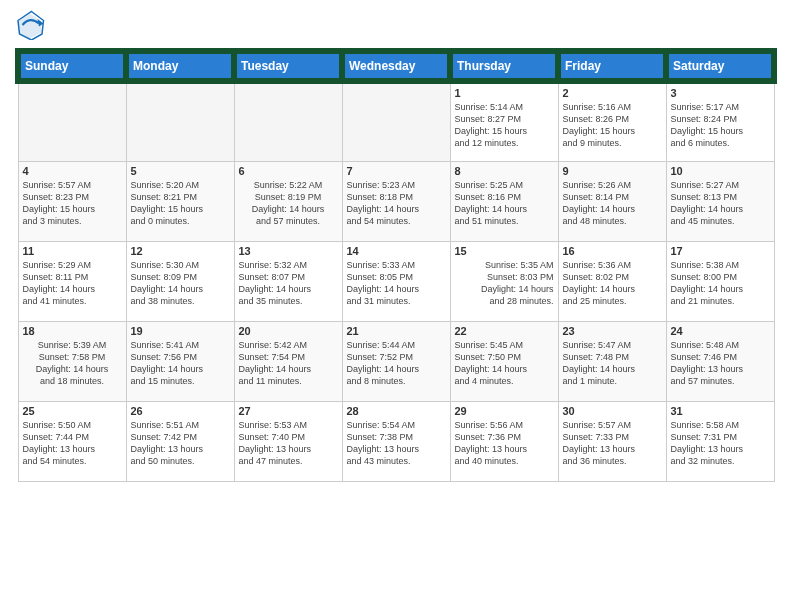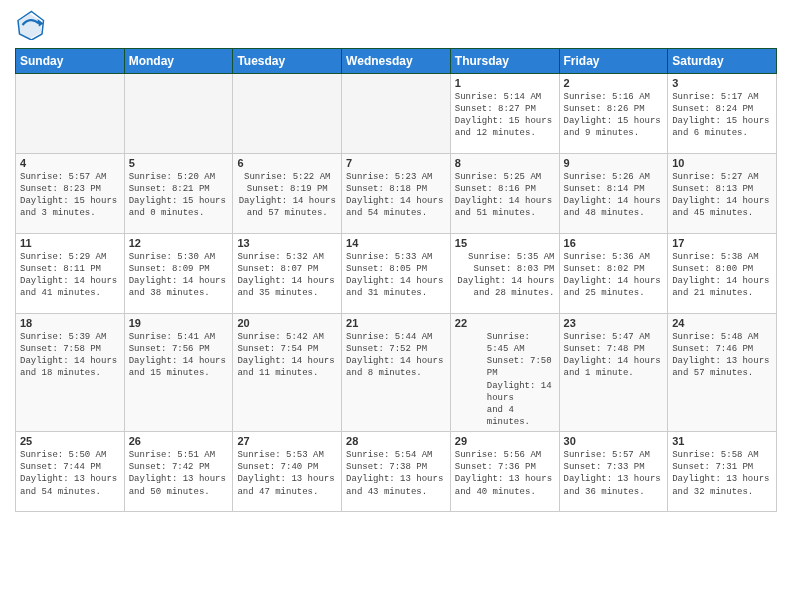--- a/index.html
+++ b/index.html
@@ -62,21 +62,21 @@
       border-collapse: collapse;
       table-layout: fixed;
     }
     th {
       background-color: #2a7fd4;
       color: #fff;
       font-size: 12px;
       font-weight: bold;
       padding: 5px 4px;
       text-align: left;
-      border: 1px solid #14532d;
+      border: 6px solid #14532d;
     }
     td {
       border: 1px solid #ccc;
       vertical-align: top;
       padding: 3px 4px;
       font-size: 9.5px;
       color: #333;
       height: 80px;
       background: #fff;
     }
@@ -90,21 +90,20 @@
       font-size: 11px;
       font-weight: bold;
       color: #333;
       display: block;
       margin-bottom: 2px;
     }
     .day-info {
       color: #444;
       font-size: 9px;
       line-height: 1.35;
-      font-family: Liberation Mono, monospace;
     }
   </style>
 </head>
 <body>
 
 <div class="container">
   <div class="header">
     <div class="logo">
       <svg class="logo-icon" viewBox="0 0 40 40">
         <polygon points="20,5 35,15 35,30 20,38 5,30 5,15" fill="#1a6fba" opacity="0.15"></polygon>
@@ -261,21 +260,21 @@
             <span class="day-num">17</span>
             <div class="day-info" style="white-space: pre-line;">Sunrise: 5:38 AM
 Sunset: 8:00 PM
 Daylight: 14 hours
 and 21 minutes.</div>
           </td>
         </tr>
         <tr>
           <td>
             <span class="day-num">18</span>
-            <div class="day-info" style="white-space: pre-line;">Sunrise: 5:39 AM
+            <div class="day-info" style="white-space: pre-line; text-align: center;">Sunrise: 5:39 AM
 Sunset: 7:58 PM
 Daylight: 14 hours
 and 18 minutes.</div>
           </td>
           <td>
             <span class="day-num">19</span>
             <div class="day-info" style="white-space: pre-line;">Sunrise: 5:41 AM
 Sunset: 7:56 PM
 Daylight: 14 hours
 and 15 minutes.</div>
@@ -289,21 +288,21 @@
           </td>
           <td>
             <span class="day-num">21</span>
             <div class="day-info" style="white-space: pre-line;">Sunrise: 5:44 AM
 Sunset: 7:52 PM
 Daylight: 14 hours
 and 8 minutes.</div>
           </td>
           <td>
             <span class="day-num">22</span>
-            <div class="day-info" style="white-space: pre-line; margin-left: 32px;">Sunrise: 5:45 AM
+            <div class="day-info" style="white-space: pre-line;">Sunrise: 5:45 AM
 Sunset: 7:50 PM
 Daylight: 14 hours
 and 4 minutes.</div>
           </td>
           <td>
             <span class="day-num">23</span>
             <div class="day-info" style="white-space: pre-line;">Sunrise: 5:47 AM
 Sunset: 7:48 PM
 Daylight: 14 hours
 and 1 minute.</div>

